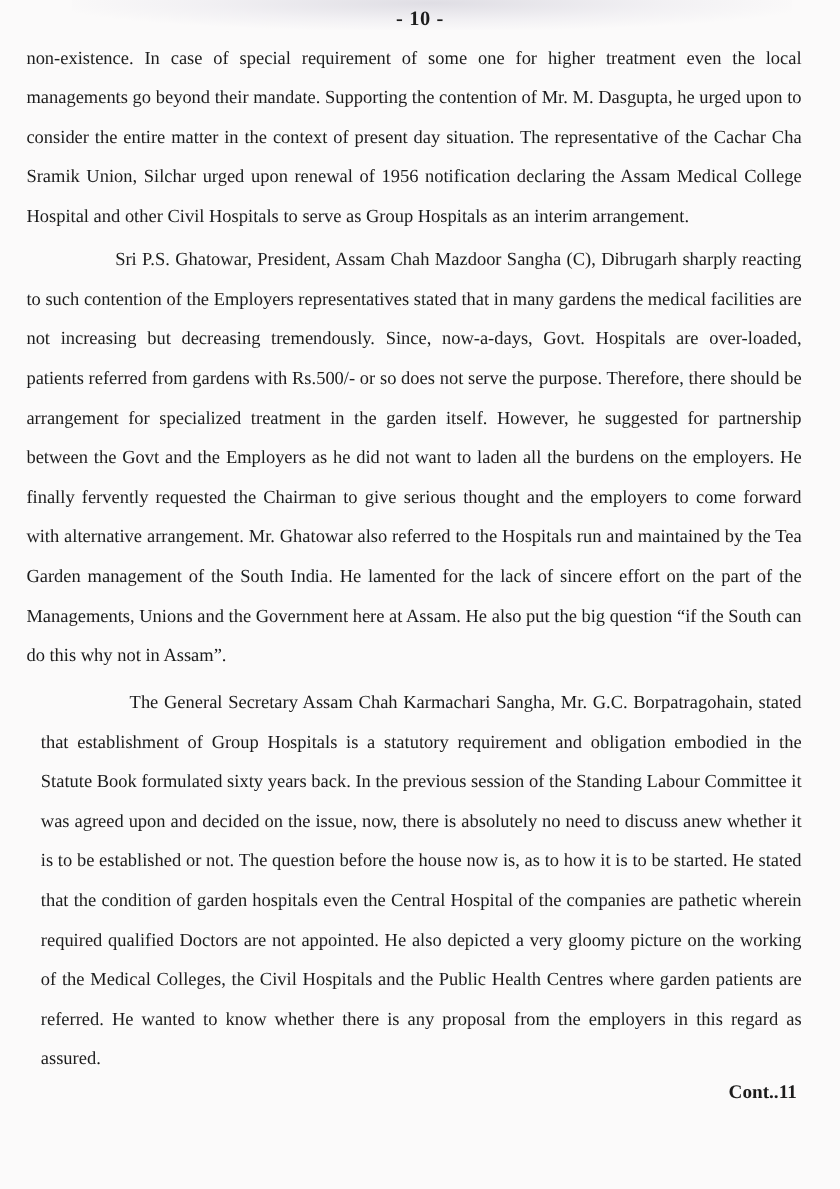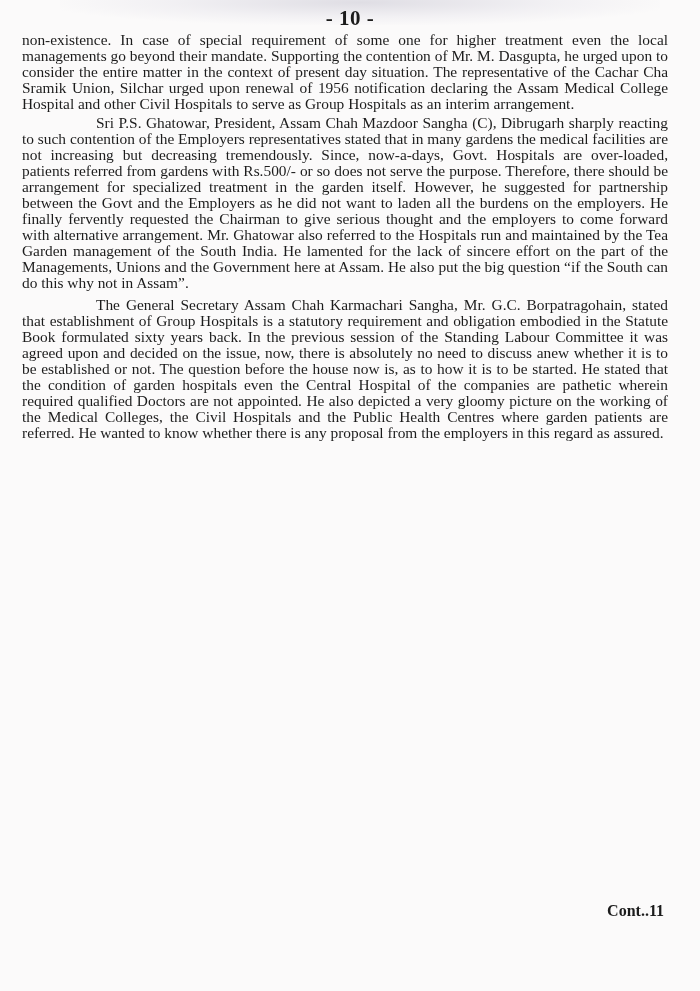--- a/index.html
+++ b/index.html
@@ -9,29 +9,29 @@
     position: relative;
     font-family: "Liberation Serif", serif;
     color: #1c1c1c;
   }
   .smudge {
     position: absolute; left: 60px; top: -20px; width: 600px; height: 45px;
     background: radial-gradient(ellipse at center, rgba(200,198,210,0.55) 0%, rgba(220,218,228,0.3) 45%, rgba(251,250,250,0) 75%);
   }
   .page-number {
     position: absolute; top: 6px; left: 0; width: 700px; text-align: center;
-    font-size: 21px; font-weight: bold; letter-spacing: 0.5px;
+    font-size: 17px; font-weight: bold; letter-spacing: 0.5px;
   }
   .body {
     position: absolute; left: 22px; top: 32px; width: 646px;
-    font-size: 15.4px; line-height: 16px; text-align: justify;
+    font-size: 15.4px; line-height: 33px; text-align: justify;
   }
   .para { margin: 0; }
   .para.indent { text-indent: 74px; margin-top: 3px; }
-  .para.indent.gap { margin-top: 6px; }
+  .para.indent.gap { margin-top: 6px; margin-left: 12px; }
   .cont {
     position: absolute; right: 36px; top: 902px;
     font-size: 16px; font-weight: bold;
   }
 </style>
 </head>
 <body>
 
 <div class="smudge"></div>
 

